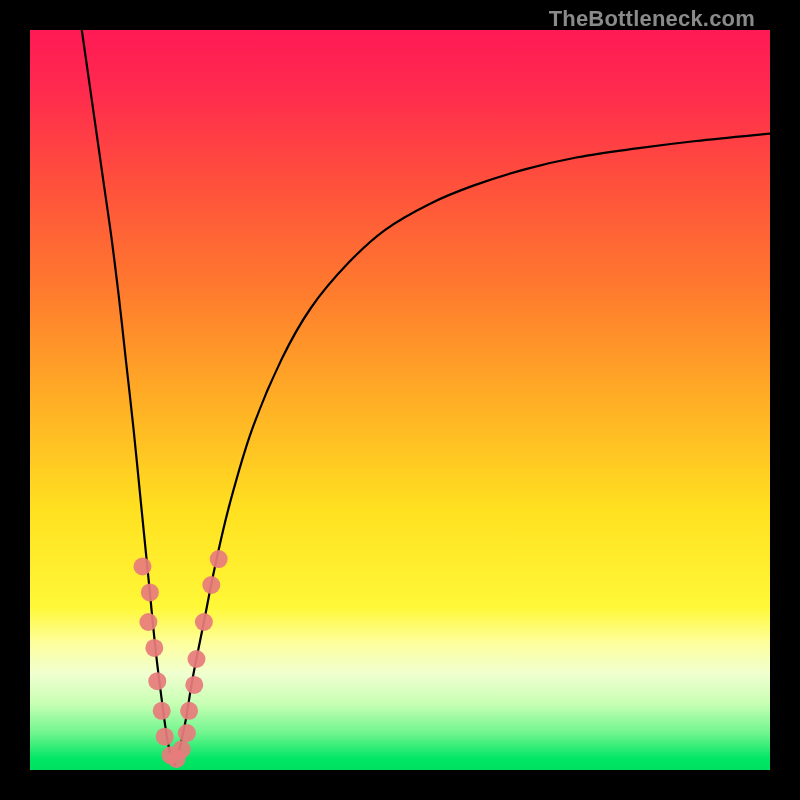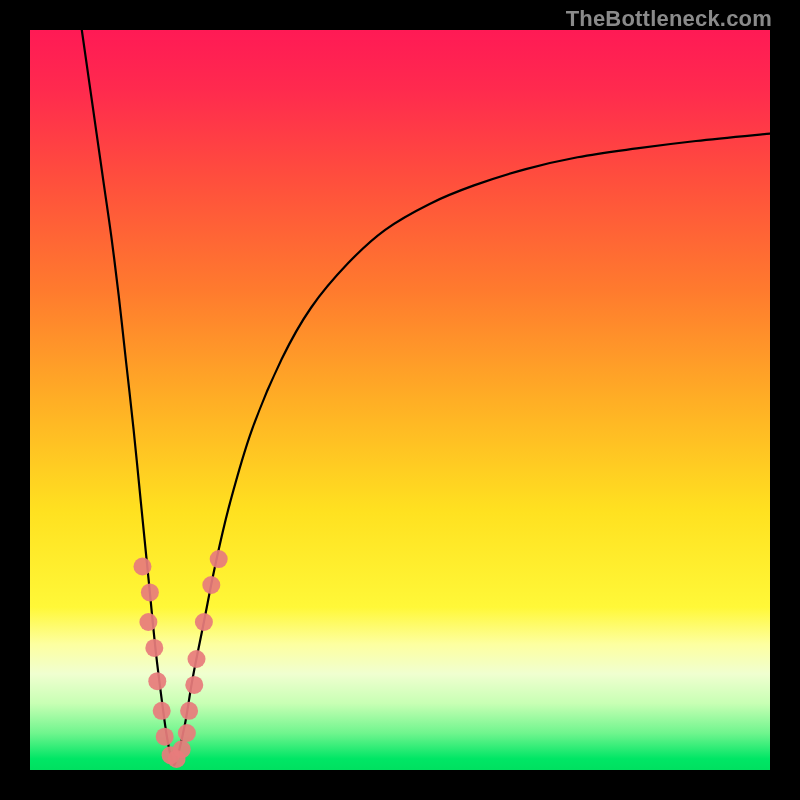--- a/index.html
+++ b/index.html
@@ -28,21 +28,21 @@
   .gradient-bg {
     position: absolute;
     left: 0;
     top: 0;
     width: 100%;
     height: 100%;
   }
   .watermark {
     position: absolute;
     top: 6px;
-    right: 28px;
+    right: 45px;
     font-size: 22px;
     font-weight: 600;
     color: #8a8a8a;
     letter-spacing: 0.2px;
     user-select: none;
   }
   svg.curves {
     position: absolute;
     left: 0;
     top: 0;

